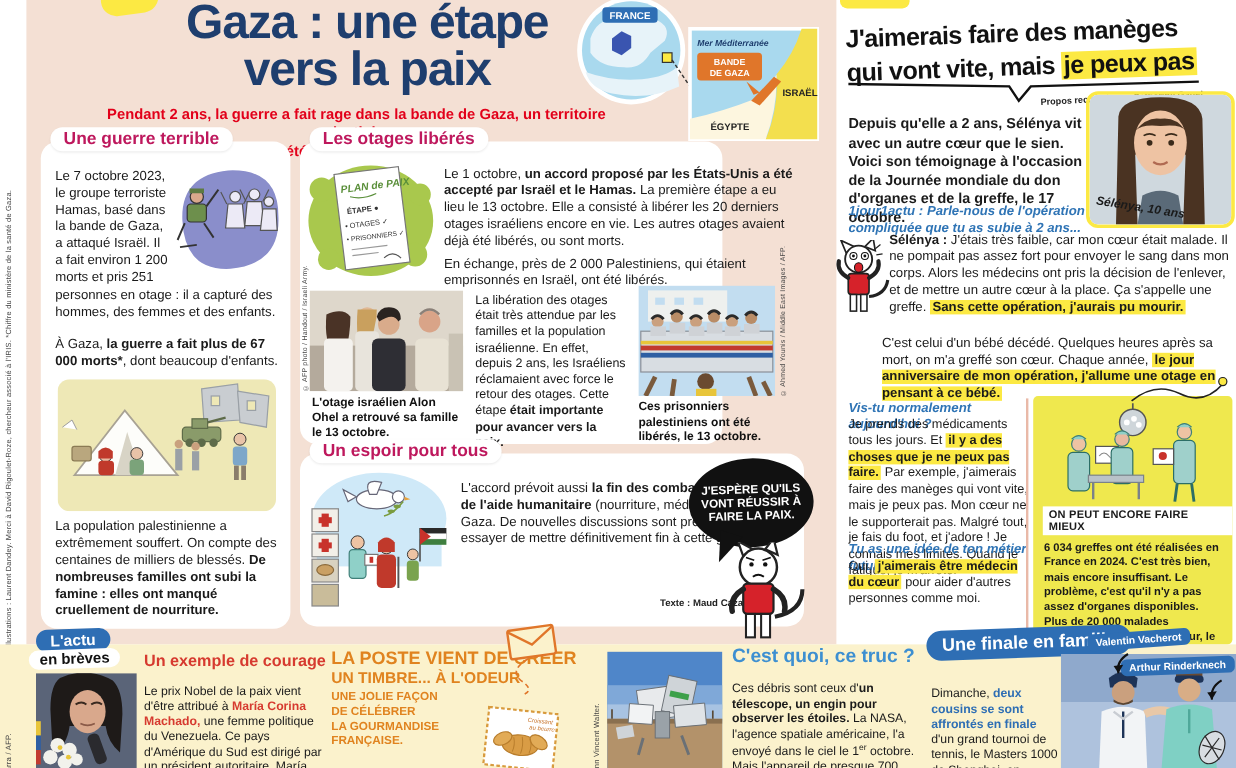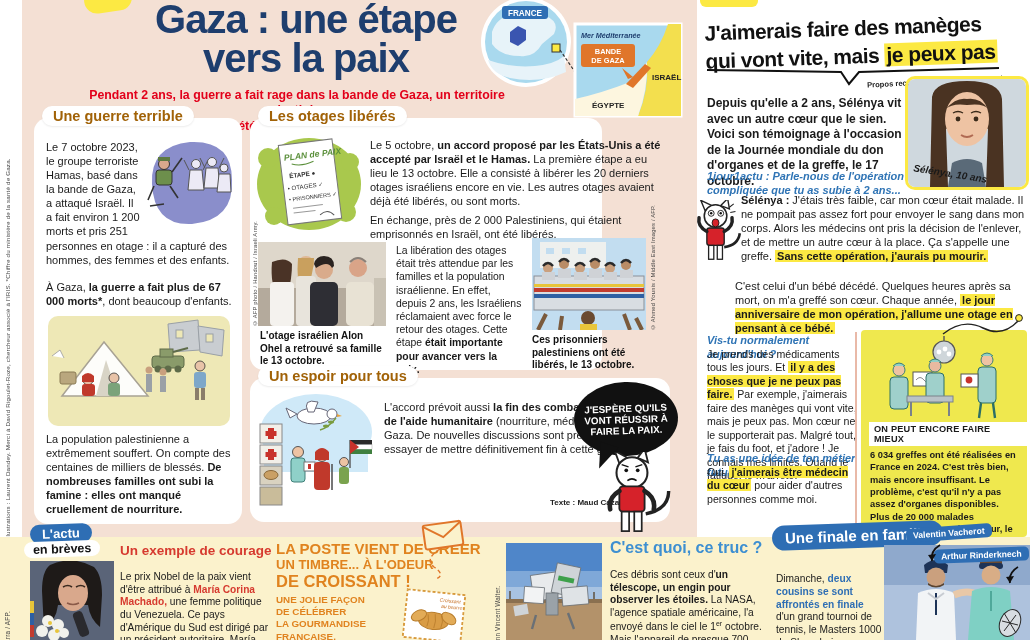--- a/index.html
+++ b/index.html
@@ -10,21 +10,21 @@
          font-size:6.3px;color:#444;letter-spacing:.2px;white-space:nowrap;}
   
   .gaza{position:absolute;left:22px;top:0;width:676px;height:537px;background:#f4e0d4;overflow:visible;}
   .logo-frag{position:absolute;left:62px;top:-14px;width:48px;height:26px;background:#fce943;border-radius:14px;transform:rotate(-8deg);}
   .gaza-title{position:absolute;left:86px;top:0px;width:396px;margin:0;text-align:center;
               font-size:40px;font-weight:bold;line-height:.98;color:#1e3e6e;letter-spacing:-1px;}
   .gaza-intro{position:absolute;left:40px;top:88px;width:470px;text-align:center;
               font-size:12.3px;font-weight:bold;color:#e2001a;line-height:1.25;}
   .card{position:absolute;background:#fff;border-radius:14px;}
   .card-head{position:absolute;top:-12px;left:8px;background:#fff;border-radius:10px;
-             padding:2px 11px;font-size:14.5px;font-weight:bold;color:#a16207;white-space:nowrap;
+             padding:2px 11px;font-size:14.5px;font-weight:bold;color:#be185d;white-space:nowrap;
              box-shadow:0 1px 2px rgba(0,0,0,.08);}
   .card p{margin:0;font-size:11px;line-height:1.28;}
   .b{font-weight:bold;}
   .war{left:12px;top:118px;width:208px;height:406px;}
   .war-inner{position:absolute;left:12px;right:10px;top:22px;}
   .ill-hamas{float:right;width:92px;height:90px;margin:-2px -4px 2px 2px;}
   .ill-tent{display:block;margin:8px auto 6px auto;}
   .hostcard{left:228px;top:118px;width:352px;height:252px;}
   .hopecard{left:228px;top:378px;width:420px;height:144px;}
   .photo-cap{position:absolute;font-size:10px;font-weight:bold;line-height:1.25;color:#111;}
@@ -195,21 +195,21 @@
           <text x="33" y="26" font-size="8.6" font-weight="bold" font-style="italic" fill="#5a8f3a">PLAN de PAIX</text>
           <path d="M40,30 Q50,34 62,30" stroke="#5a8f3a" stroke-width="1" fill="none"></path>
           <text x="36" y="44" font-size="6.4" font-weight="bold" fill="#333">ÉTAPE ●</text>
           <text x="33" y="56" font-size="6.2" fill="#333">• OTAGES ✓</text>
           <text x="33" y="67" font-size="5.6" fill="#333">• PRISONNIERS ✓</text>
           <path d="M36,74 L66,74 M36,79 L58,79" stroke="#999" stroke-width="1"></path>
           <path d="M62,84 Q70,78 76,86" stroke="#555" stroke-width="1" fill="none"></path>
         </g>
       </svg>
       <div class="abs" style="left:120px;top:20px;width:292px;">
-        <p><span>Le 5 octobre, </span><span class="b">un accord proposé par les États-Unis a été accepté par Israël et le Hamas.</span><span> La première étape a eu lieu le 13 octobre. Elle a consisté à libérer les 20 derniers otages israéliens encore en vie. Les autres otages avaient déjà été libérés, ou sont morts.</span></p>
+        <p><span>Le 1 octobre, </span><span class="b">un accord proposé par les États-Unis a été accepté par Israël et le Hamas.</span><span> La première étape a eu lieu le 13 octobre. Elle a consisté à libérer les 20 derniers otages israéliens encore en vie. Les autres otages avaient déjà été libérés, ou sont morts.</span></p>
         <p style="margin-top:5px;">En échange, près de 2 000 Palestiniens, qui étaient emprisonnés en Israël, ont été libérés.</p>
       </div>
 
       <svg class="abs" style="left:8px;top:124px;" width="128" height="84" viewBox="0 0 128 84">
         <rect width="128" height="84" fill="#ded7cb"></rect>
         <rect x="0" y="46" width="128" height="38" fill="#b4aa9c"></rect>
         <circle cx="24" cy="28" r="9" fill="#d9ab8b"></circle>
         <path d="M14,20 Q12,44 20,52 L30,52 Q34,36 34,22 Q28,14 14,20 Z" fill="#4a3326"></path>
         <rect x="12" y="40" width="24" height="44" rx="4" fill="#f4f2ee"></rect>
         <circle cx="48" cy="22" r="8" fill="#e0b894"></circle>
@@ -445,21 +445,20 @@
         <rect x="0" y="52" width="4" height="12" fill="#2e5fa3"></rect>
         <rect x="0" y="64" width="4" height="12" fill="#c23b2e"></rect>
     </svg>
 
     <div class="courage-h">Un exemple de courage</div>
     <p class="courage-p"><span>Le prix Nobel de la paix vient d'être attribué à </span><span class="red-b">María Corina Machado,</span><span> une femme politique du Venezuela. Ce pays d'Amérique du Sud est dirigé par un président autoritaire. María Corina Machado s'oppose à lui pour </span></p>
 
     <div class="stamp-txt">
       <div class="st1">LA POSTE VIENT DE CRÉER</div>
       <div class="st2">UN TIMBRE... À L'ODEUR</div>
-      <div class="st3">DE CROISSANT !</div>
       <div class="st4" style="margin-top:3px;">UNE JOLIE FAÇON</div>
       <div class="st4">DE CÉLÉBRER</div>
       <div class="st4">LA GOURMANDISE</div>
       <div class="st4">FRANÇAISE.</div>
     </div>
 
     <svg class="abs" style="left:418px;top:-18px;" width="52" height="62" viewBox="0 0 52 62">
       <g transform="rotate(-8 26 16)">
         <rect x="6" y="4" width="38" height="24" rx="2" fill="#fbf2cc" stroke="#e0762a" stroke-width="2"></rect>
         <path d="M6,5 L25,18 L44,5" stroke="#e0762a" stroke-width="2" fill="none"></path>

